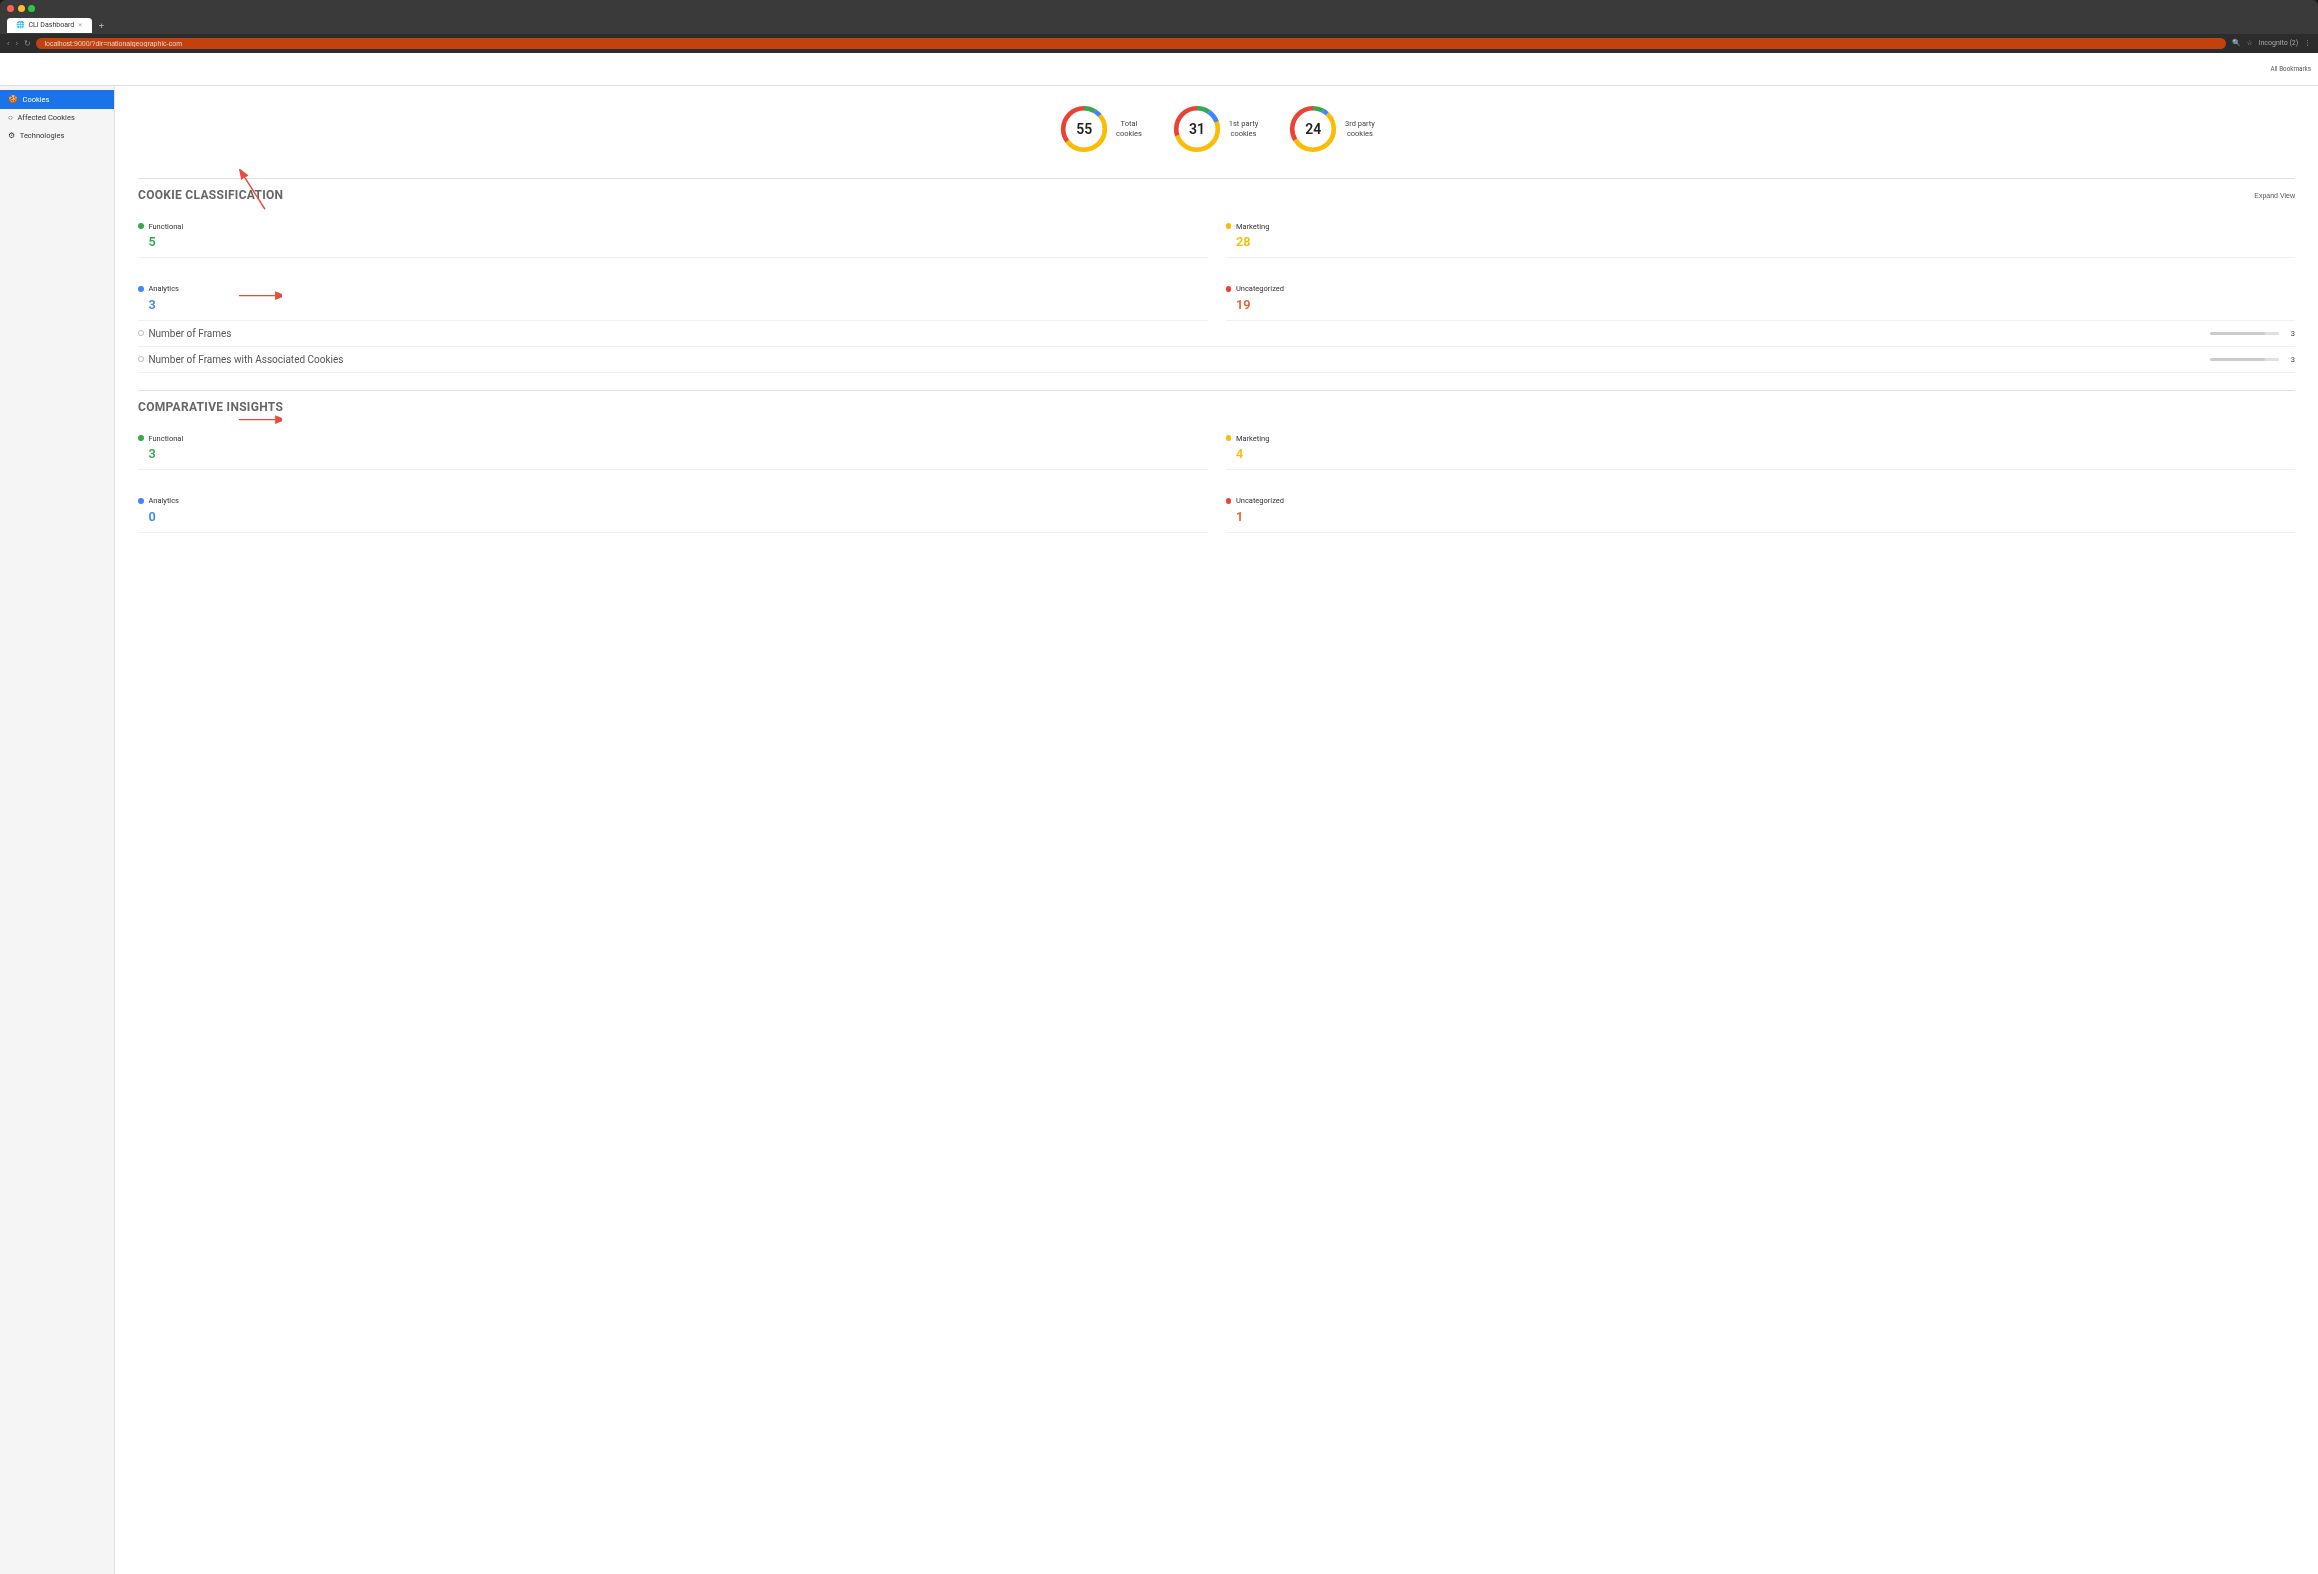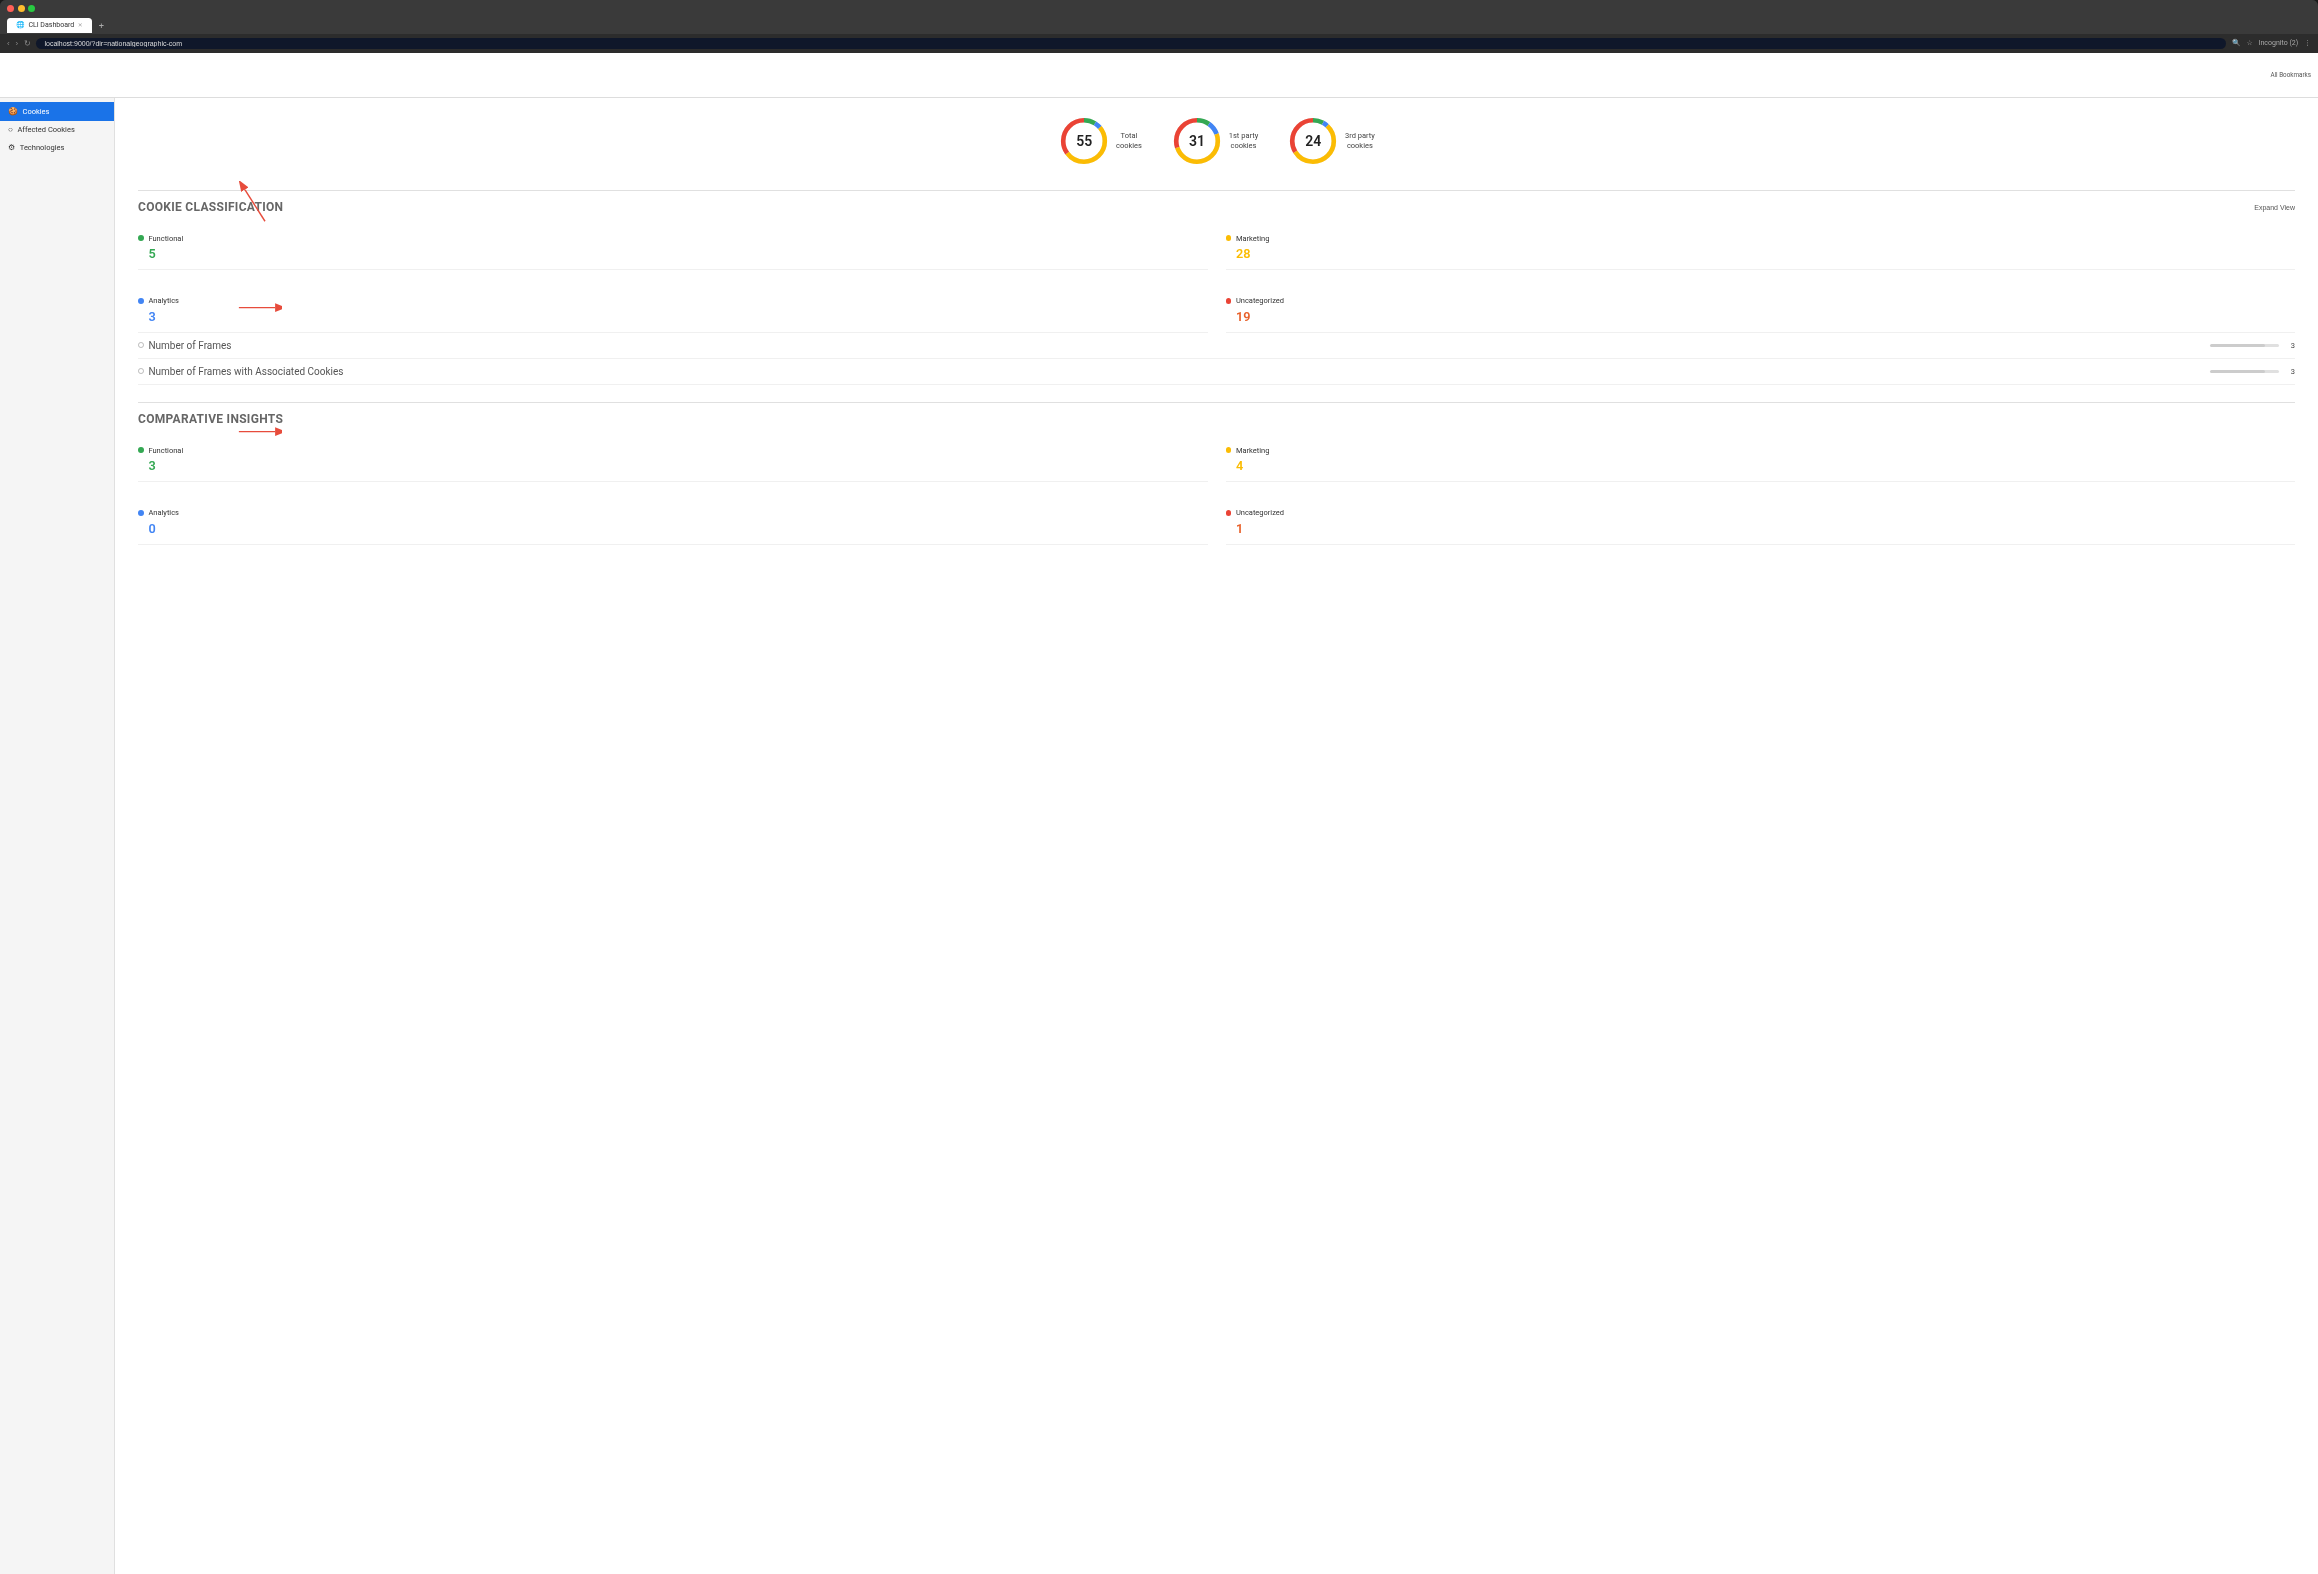--- a/index.html
+++ b/index.html
@@ -45,21 +45,21 @@
     .address-bar {
       background: #2c2c2c;
       padding: 3.5px 7px;
       display: flex;
       align-items: center;
       gap: 5.8px;
     }
     .nav-btn { color: #888; font-size: 8px; cursor: pointer; background: none; border: none; }
     .address-input {
       flex: 1;
-      background: #0f172a;
+      background: #c2410c;
       border: none;
       border-radius: 9.2px;
       padding: 2.3px 8px;
       color: #ddd;
       font-size: 7px;
       outline: none;
     }
     .address-right { display: flex; gap: 5.8px; color: #aaa; font-size: 7px; align-items: center; }
 
     
@@ -262,21 +262,21 @@
     <button class="nav-btn">↻</button>
     <input class="address-input" type="text" value="localhost:9000/?dir=nationalgeographic-com" style="">
     <div class="address-right">
       <span>🔍</span>
       <span>☆</span>
       <span>Incognito (2)</span>
       <span>⋮</span>
     </div>
   </div>
 
-  <div style="background:#fff; padding:18px 7px; font-size:6.3px; color:#555; border-bottom:0.6px solid #ddd; display:flex; justify-content:flex-end;">
+  <div style="background:#fff; padding:12px 7px; font-size:6.3px; color:#555; border-bottom:0.6px solid #ddd; display:flex; justify-content:flex-end;">
     <span>All Bookmarks</span>
   </div>
 
   <div class="app-container">
 
     <div class="sidebar">
       <div class="sidebar-item active">
         <span class="icon">🍪</span>
         <span>Cookies</span>
       </div>

